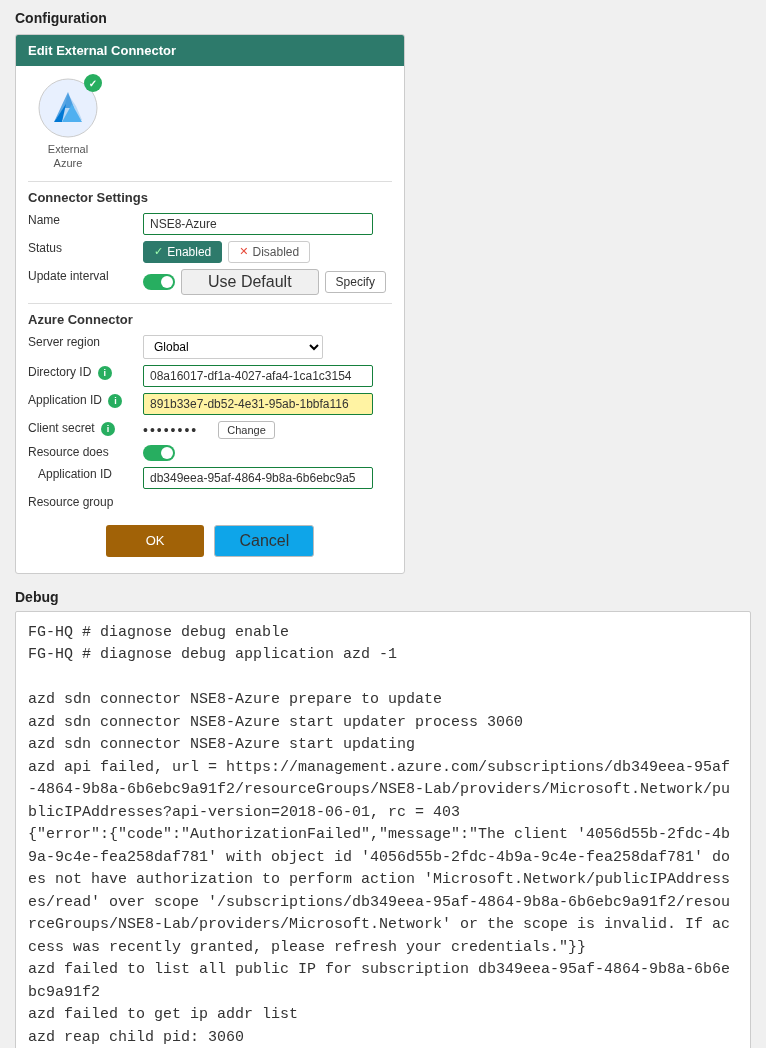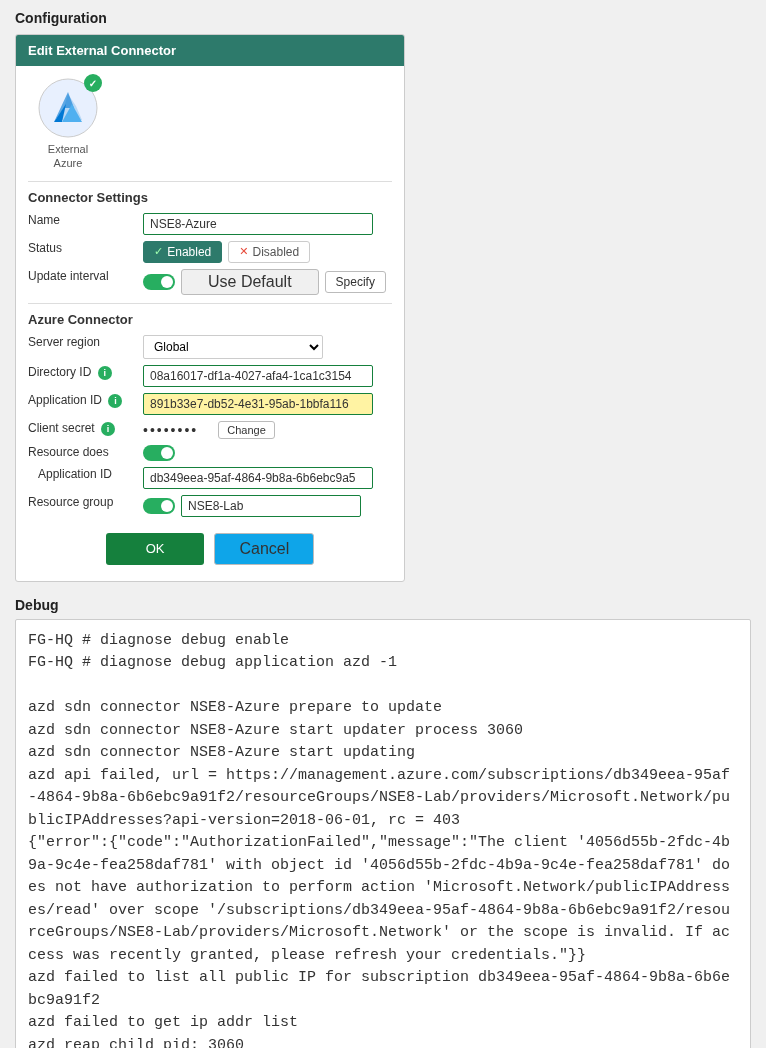--- a/index.html
+++ b/index.html
@@ -280,21 +280,21 @@
 
     .button-row {
       display: flex;
       justify-content: center;
       gap: 10px;
       padding: 10px 0 4px 0;
     }
 
     .ok-btn {
       padding: 6px 40px;
-      background: #15803d;
+      background: #a16207;
       color: white;
       border: none;
       border-radius: 3px;
       font-size: 13px;
       cursor: pointer;
     }
 
     .cancel-btn {
       padding: 6px 24px;
       background: #0ea5e9;
@@ -452,24 +452,20 @@
         <div class="form-label" style="padding-left:10px;">Application ID</div>
         <div class="form-value">
           <input class="text-input" type="text" value="db349eea-95af-4864-9b8a-6b6ebc9a5" style="">
         </div>
       </div>
 
       <div class="form-row">
         <div class="form-label">
           <span>Resource group</span>
         </div>
-        <div class="form-value" style="display:flex; align-items:center; gap:6px;">
-          <div class="toggle"></div>
-          <input class="text-input" type="text" value="NSE8-Lab" style="width: 180px;">
-        </div>
       </div>
 
       <div class="button-row">
         <button class="ok-btn">OK</button>
         <button class="cancel-btn">Cancel</button>
       </div>
 
     </div>
   </div>
 

